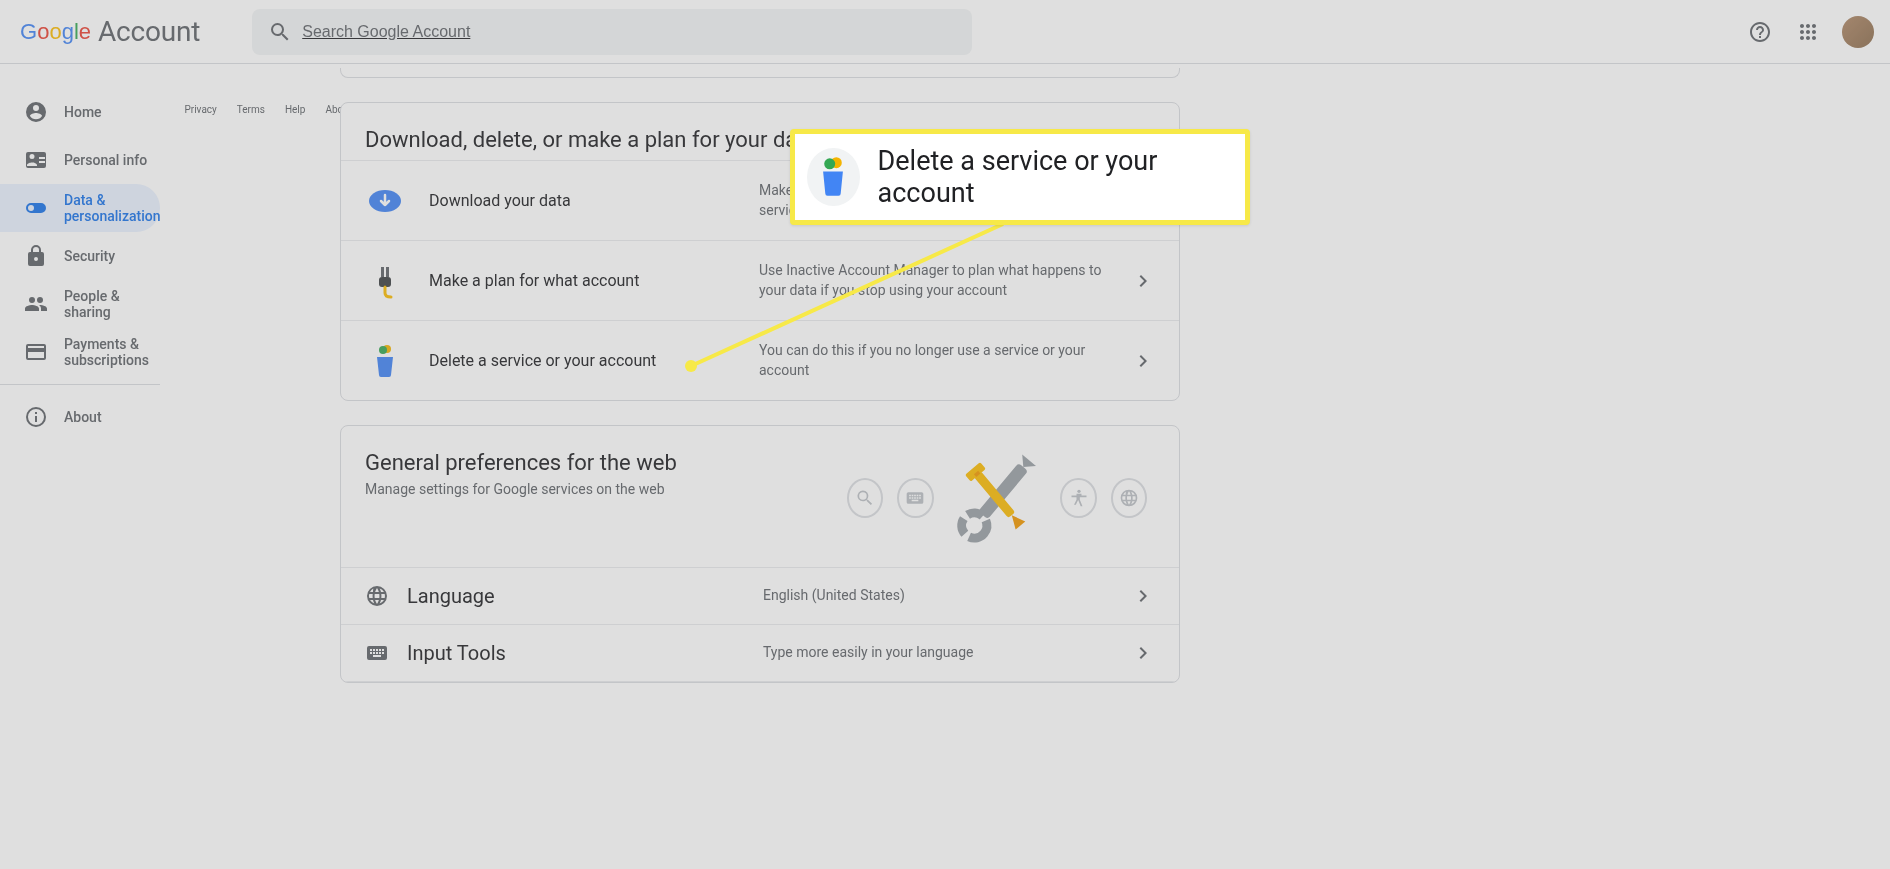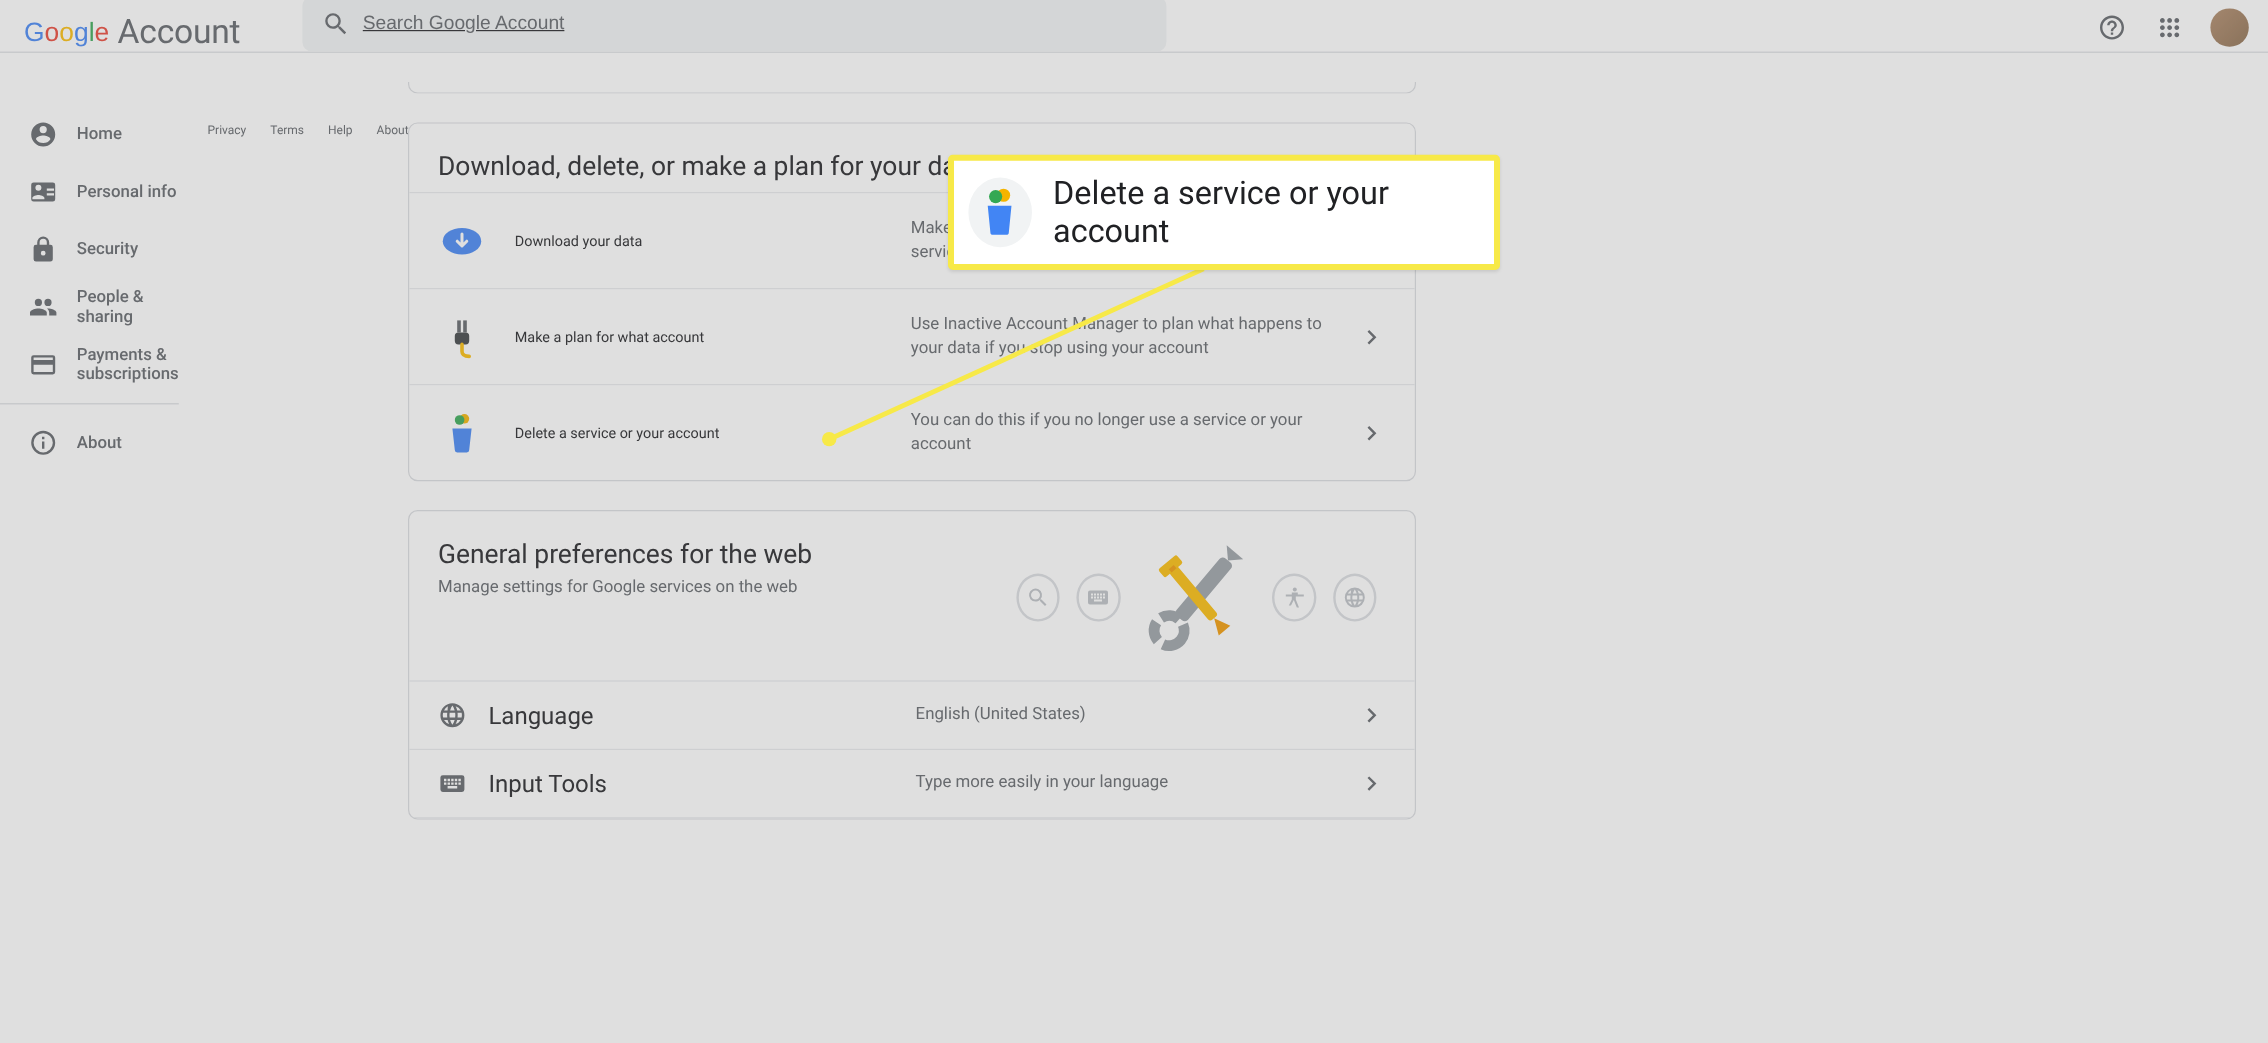--- a/index.html
+++ b/index.html
@@ -5,23 +5,23 @@
   * { box-sizing: border-box; margin: 0; padding: 0; }
   html, body {
     width: 1890px;
     height: 869px;
     font-family: 'Google Sans', Roboto, Arial, sans-serif;
     background: #fff;
     overflow: hidden;
     position: relative;
   }
   .header {
-    height: 44px;
-    display: flex;
-    align-items: flex-end;
+    height: 64px;
+    display: flex;
+    align-items: center;
     padding: 0 16px;
     border-bottom: 1px solid #dadce0;
     position: relative;
     z-index: 1;
   }
   .logo-area { display: flex; align-items: center; gap: 4px; margin-left: 4px; }
   .logo-text { font-size: 28px; color: #5f6368; font-weight: 400; letter-spacing: -0.2px; }
   .search-bar {
     margin-left: 52px;
     width: 720px;
@@ -132,21 +132,21 @@
   }
   .row:first-of-type { border-top: none; }
   .row-icon {
     width: 40px; height: 40px;
     margin-right: 24px;
     display: flex; align-items: center; justify-content: center;
     flex-shrink: 0;
   }
   .row-label {
     flex: 0 0 330px;
-    font-size: 12px;
+    font-size: 16px;
     color: #202124;
   }
   .row-desc {
     flex: 1;
     font-size: 14px;
     color: #5f6368;
     line-height: 1.4;
     padding-right: 16px;
   }
   .row-chevron {
@@ -257,20 +257,28 @@
         <span>Home</span>
       </li>
       <li class="nav-item">
         <span class="nav-ico">
             <svg width="24" height="24" viewBox="0 0 24 24" fill="#5f6368">
               <path d="M20 4H4a2 2 0 00-2 2v12a2 2 0 002 2h16a2 2 0 002-2V6a2 2 0 00-2-2zM8 6a2.5 2.5 0 110 5 2.5 2.5 0 010-5zm5 12H3v-1c0-1.66 3.34-2.5 5-2.5s5 .84 5 2.5v1zm8-3h-6v-2h6v2zm0-4h-6V9h6v2z"></path>
             </svg>
           </span>
         <span>Personal info</span>
       </li>
+      <li class="nav-item active">
+        <span class="nav-ico">
+            <svg width="24" height="24" viewBox="0 0 24 24" fill="#1a73e8">
+              <path d="M17 7H7a5 5 0 000 10h10a5 5 0 000-10zm-10 8a3 3 0 110-6 3 3 0 010 6z"></path>
+            </svg>
+          </span>
+        <span>Data &amp; personalization</span>
+      </li>
       <li class="nav-item">
         <span class="nav-ico">
             <svg width="24" height="24" viewBox="0 0 24 24" fill="#5f6368">
               <path d="M18 8h-1V6a5 5 0 00-10 0v2H6a2 2 0 00-2 2v10a2 2 0 002 2h12a2 2 0 002-2V10a2 2 0 00-2-2zM9 6a3 3 0 016 0v2H9V6zm3 11a2 2 0 110-4 2 2 0 010 4z"></path>
             </svg>
           </span>
         <span>Security</span>
       </li>
       <li class="nav-item">
         <span class="nav-ico">

